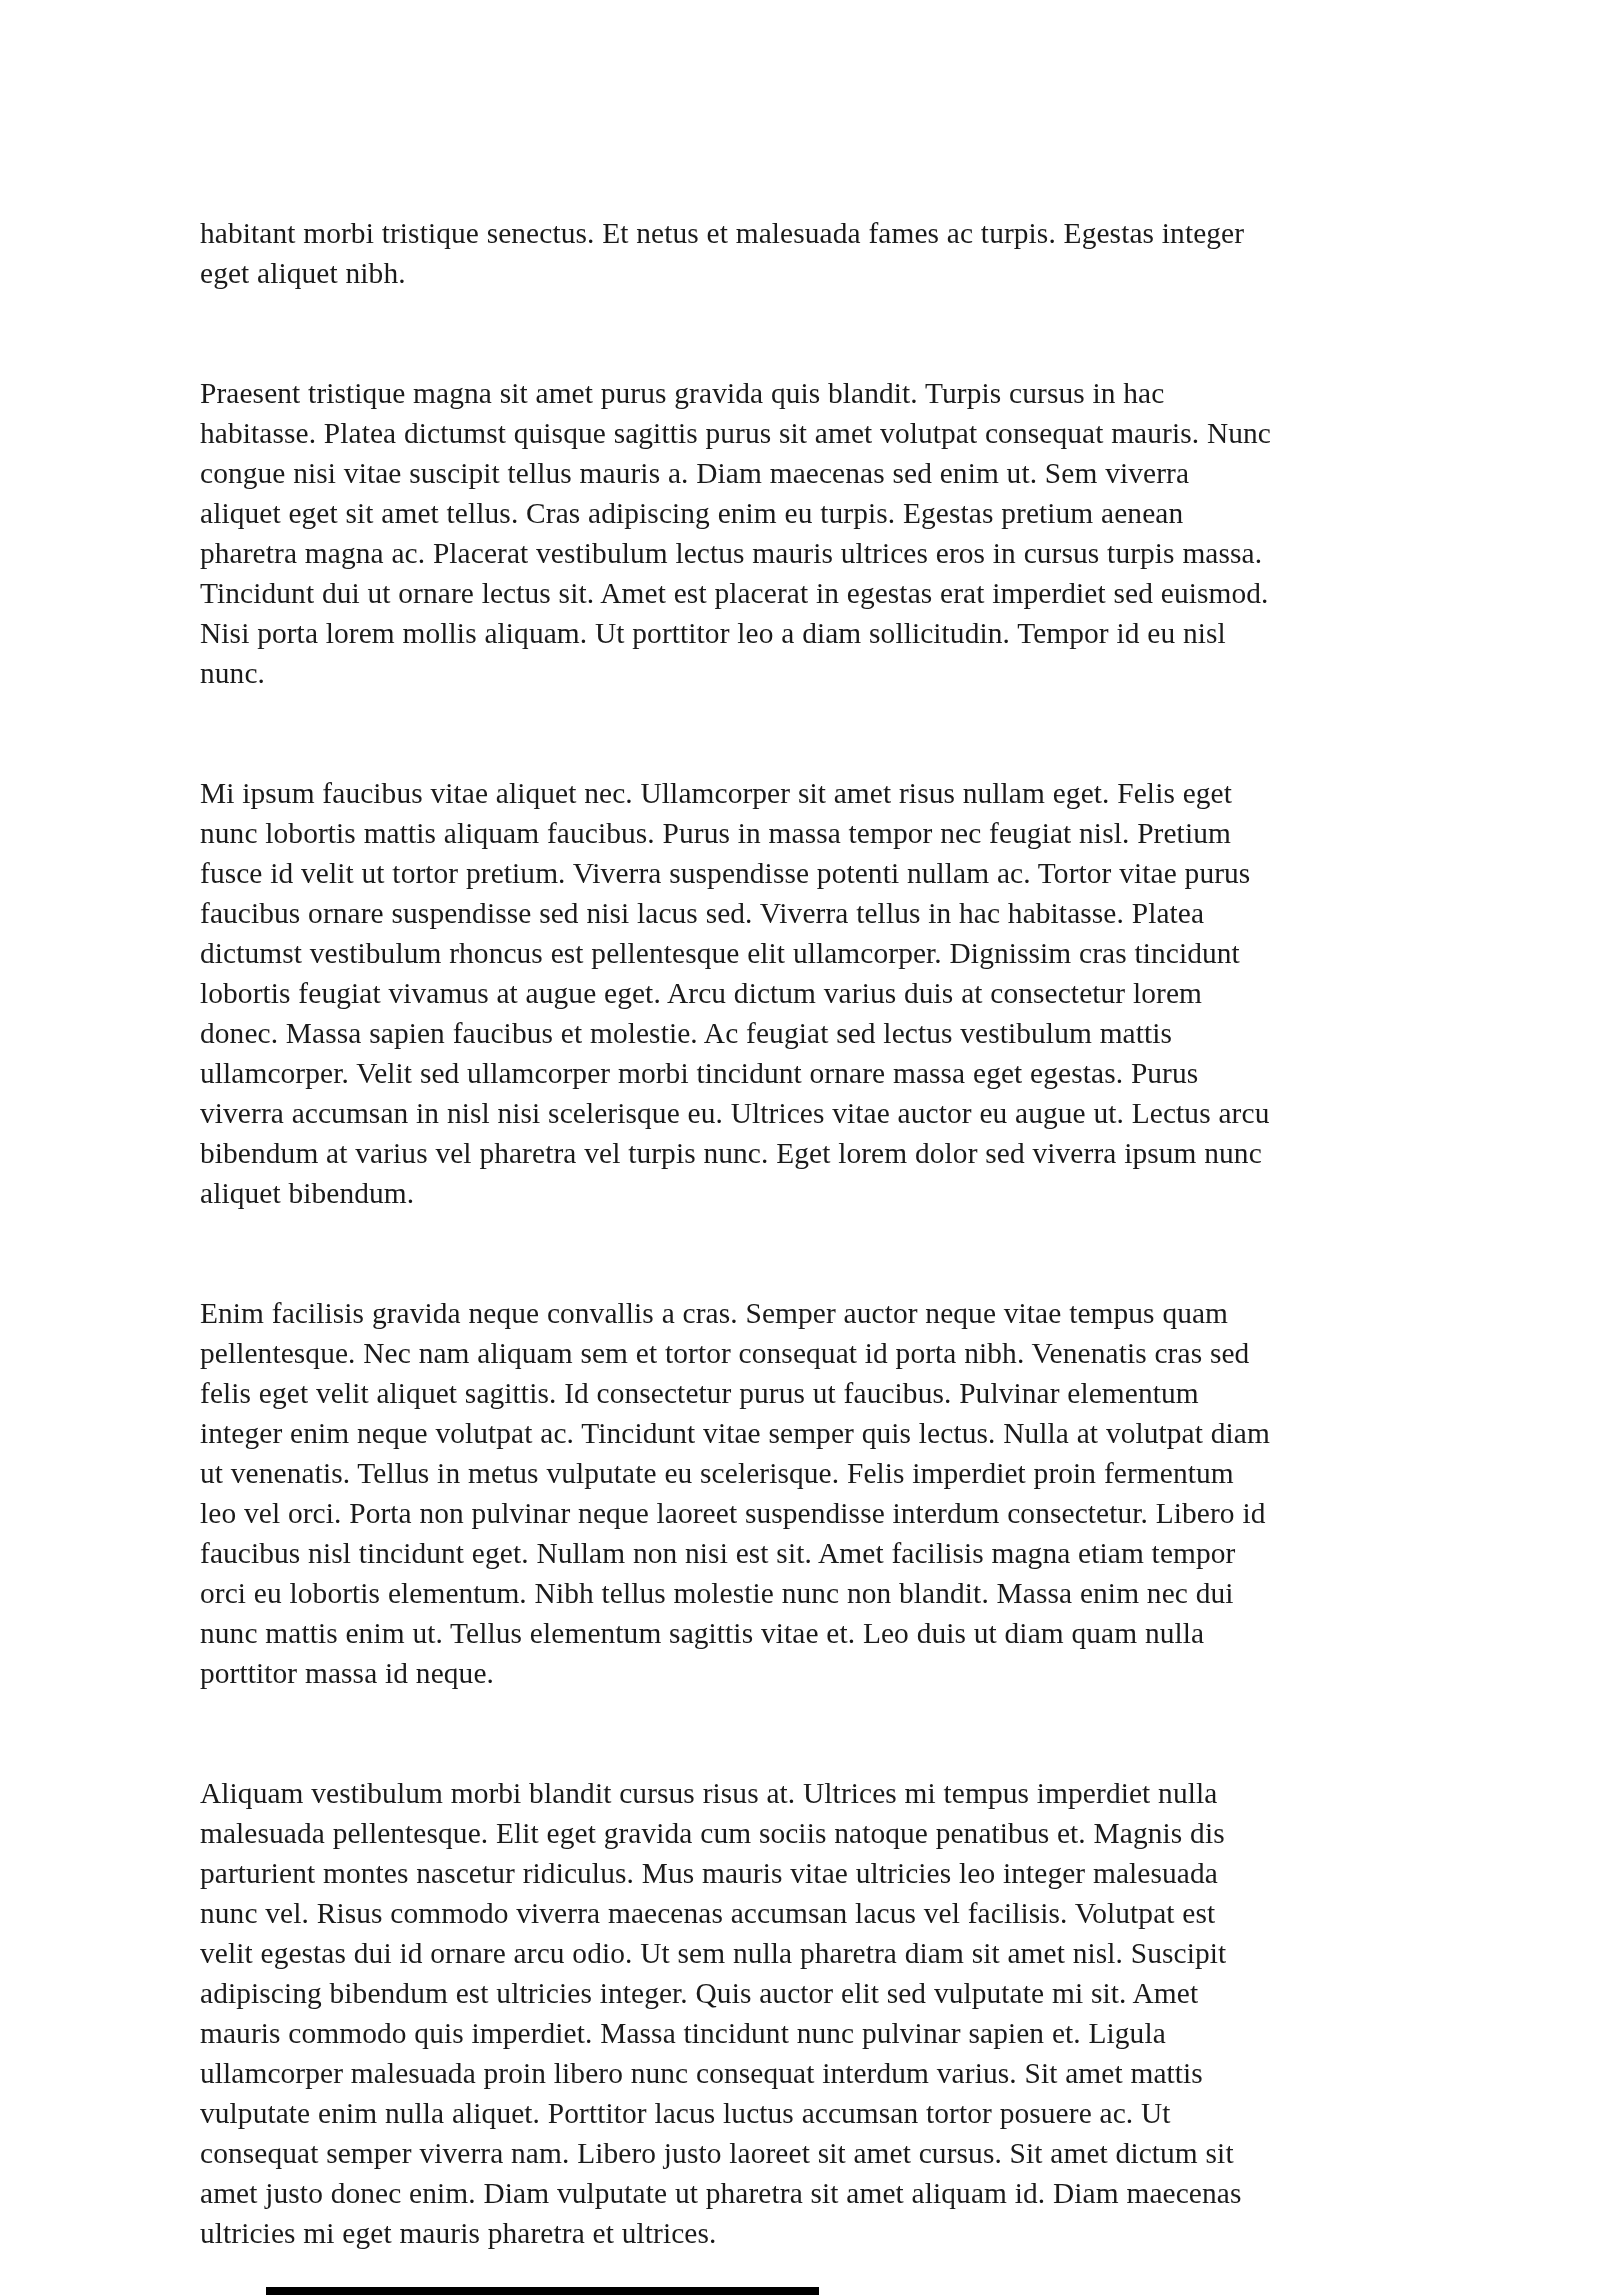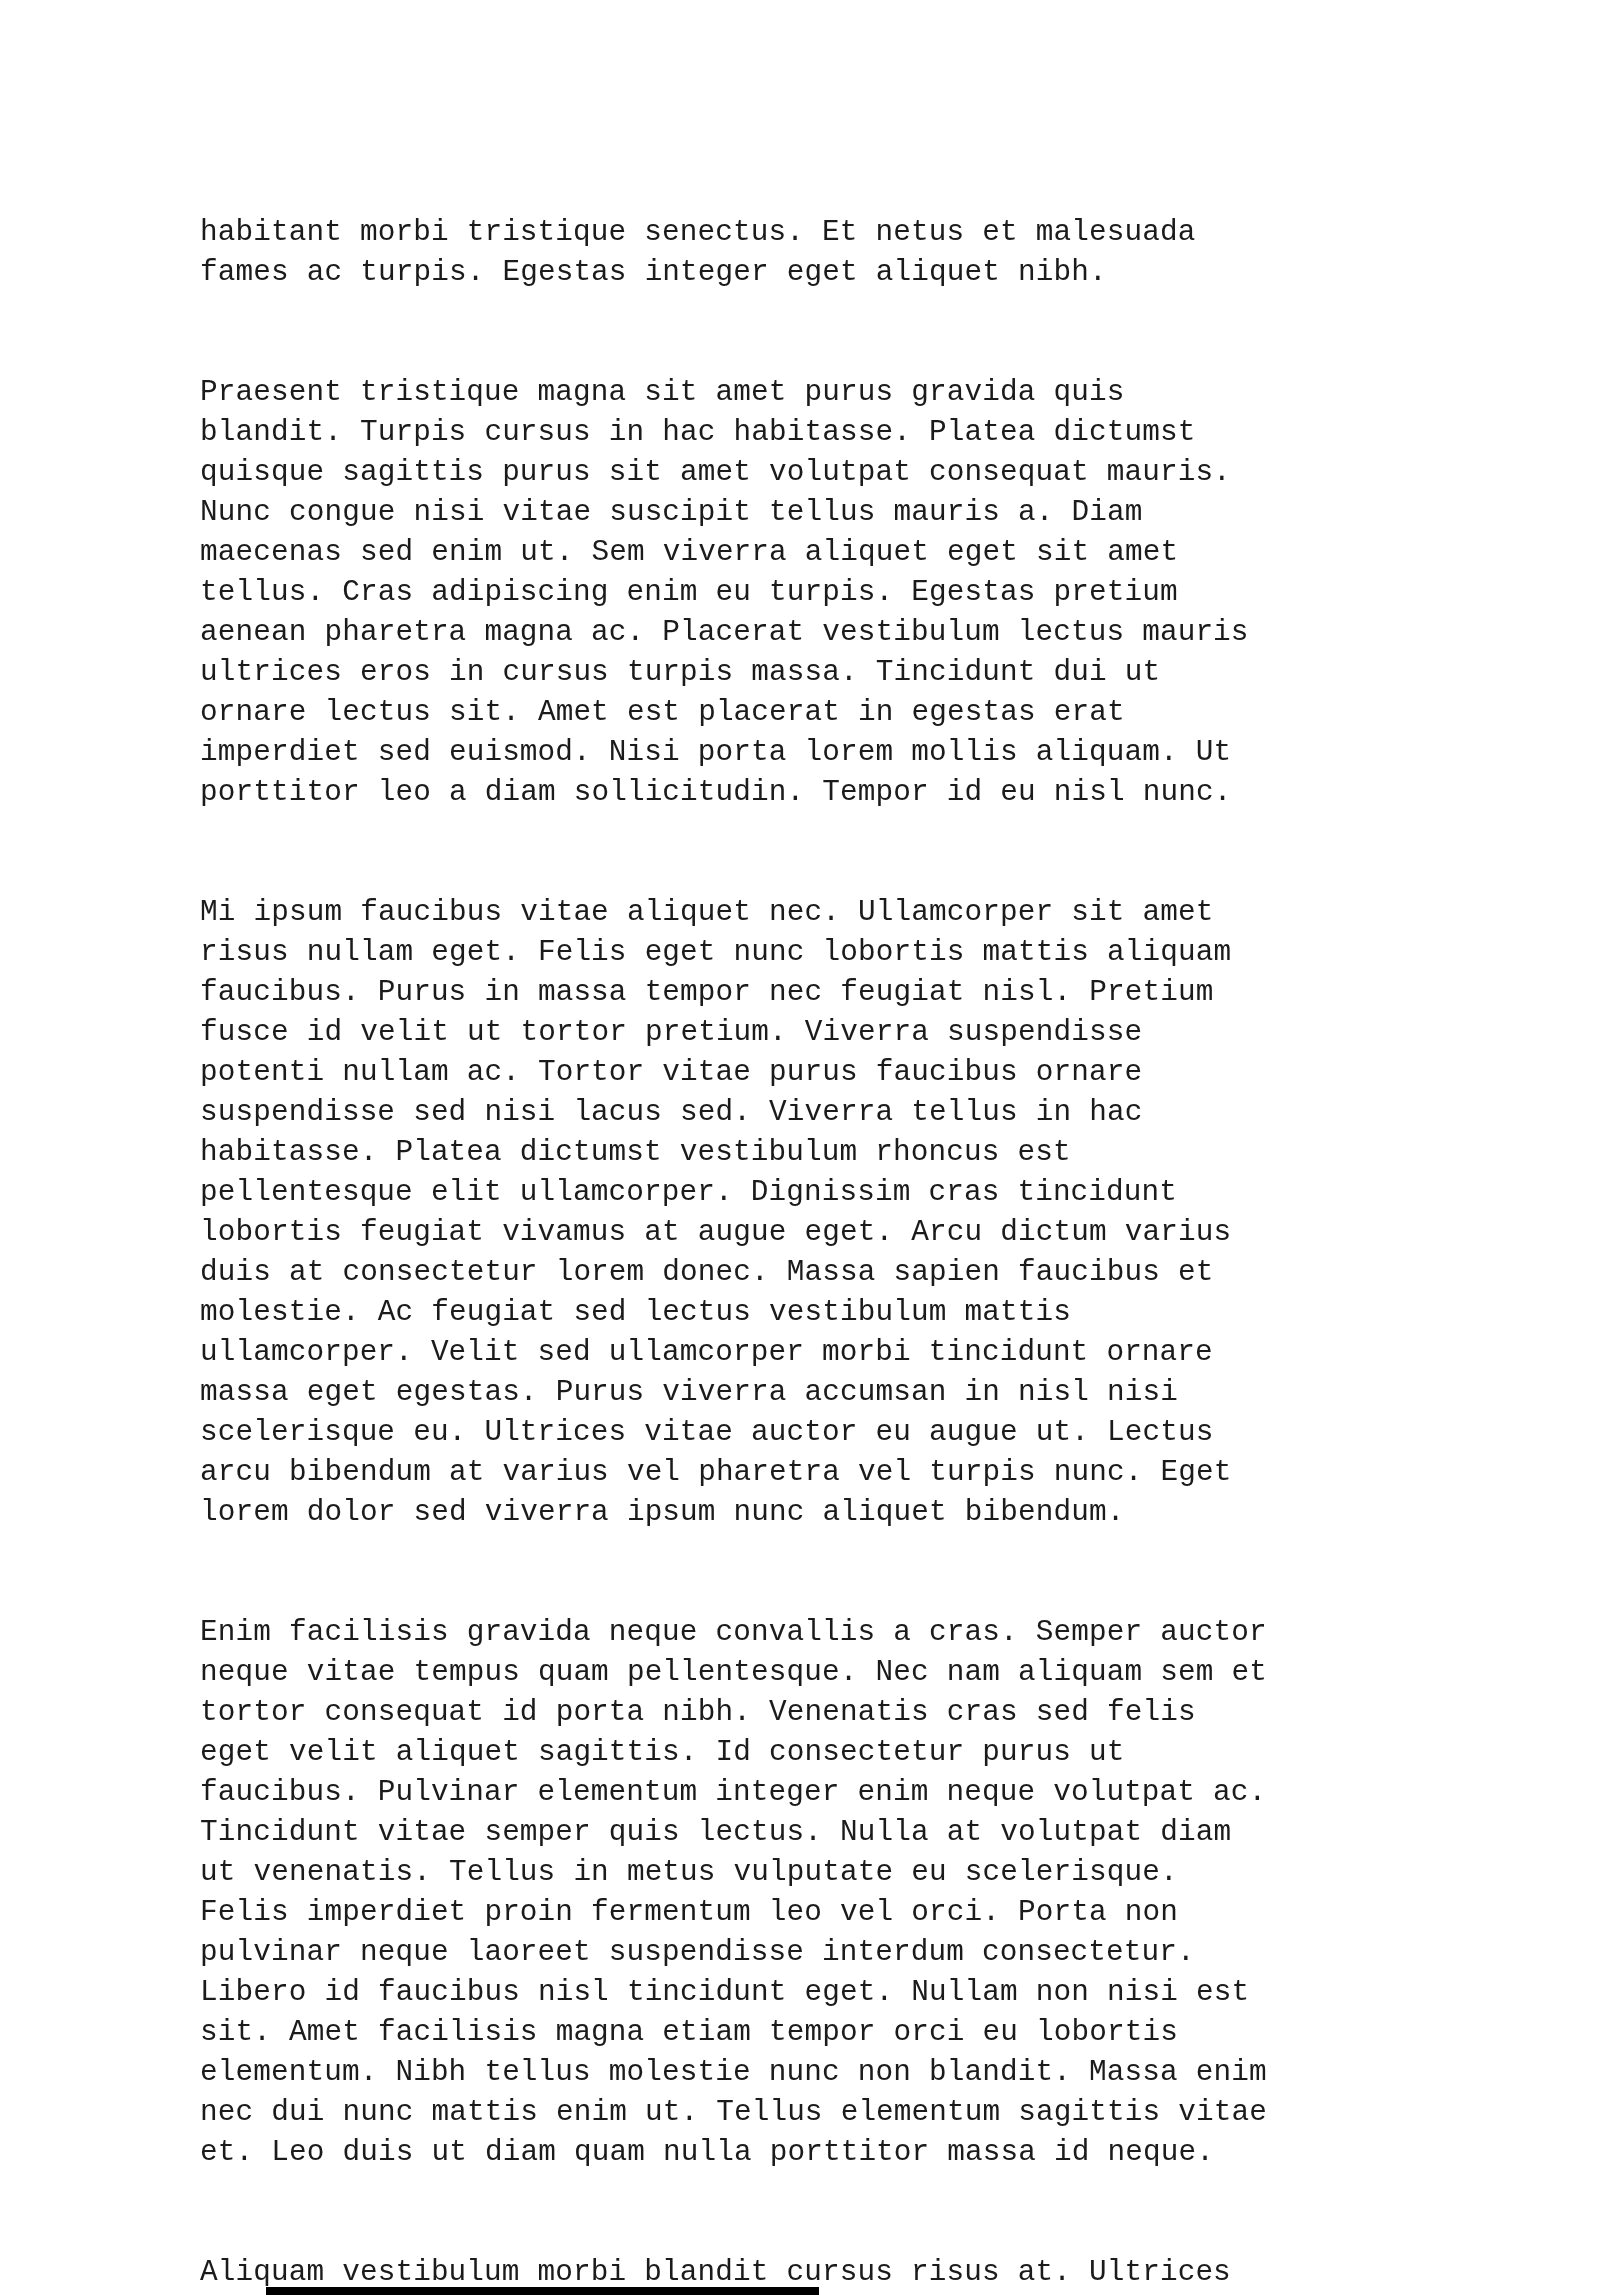--- a/index.html
+++ b/index.html
@@ -7,21 +7,21 @@
     padding: 0;
     background: #ffffff;
   }
   .page {
     position: relative;
     width: 1474px;
     height: 2295px;
     background: #ffffff;
     box-sizing: border-box;
     padding: 196px 200px 0 200px;
-    font-family: Liberation Mono, monospace;
+    font-family: Liberation Serif, serif;
     color: #1b1b1b;
     overflow: hidden;
   }
   .para {
     font-size: 29.4px;
     line-height: 40px;
     margin: 0 0 80px 0;
     text-align: left;
     letter-spacing: 0.1px;
     word-spacing: 0.3px;

